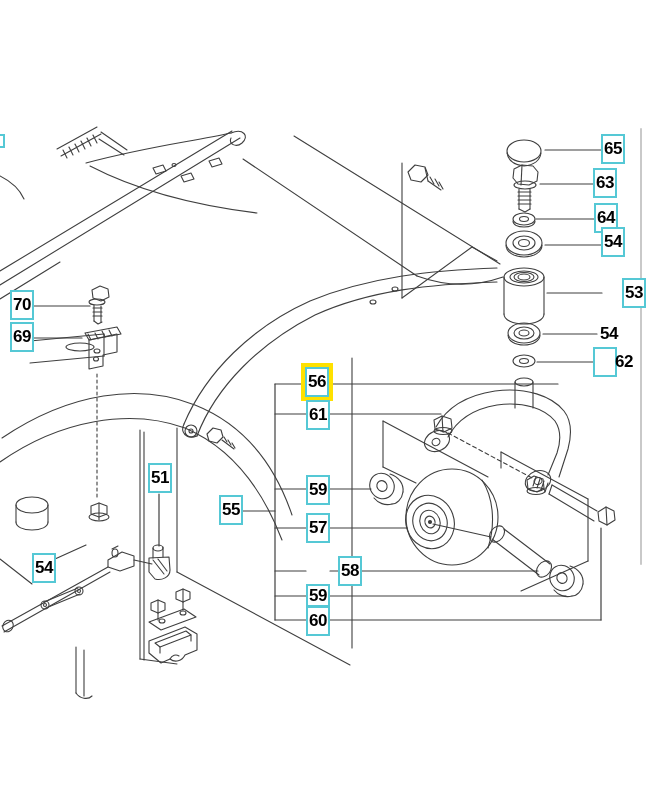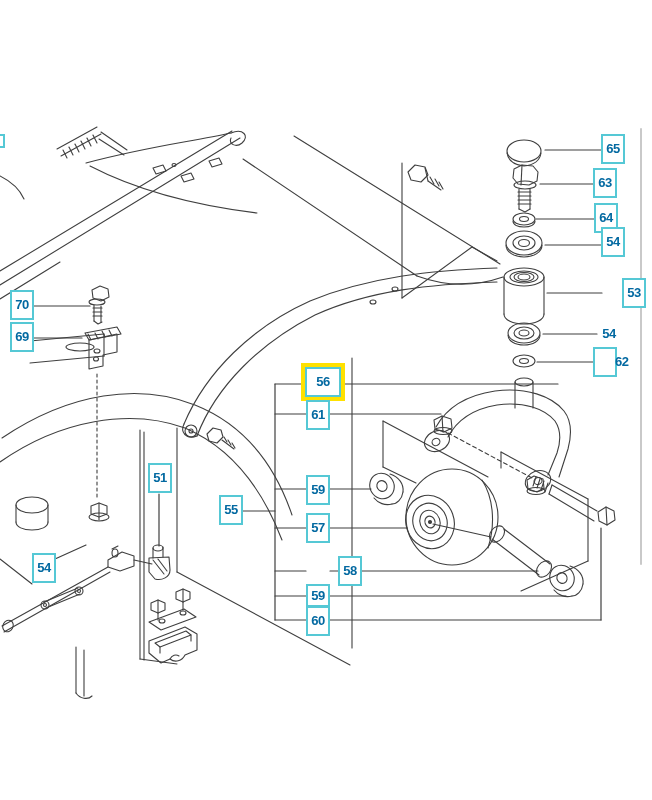--- a/index.html
+++ b/index.html
@@ -10,34 +10,34 @@
     overflow:hidden;
     font-family:"Liberation Sans","DejaVu Sans",sans-serif;
   }
   .stage svg{position:absolute;left:0;top:0;}
   .label{
     position:absolute;
     box-sizing:border-box;
     width:24px;height:30px;
     border:2px solid #55c8d5;
     background:#ffffff;
-    color:#0369a1;
-    font-size:13px;
+    color:#000000;
+    font-size:17px;
     font-weight:bold;
     line-height:26px;
     text-align:center;
     letter-spacing:-0.5px;
     z-index:3;
   }
   .label.noborder{
     border:none;
     background:transparent;
   }
   .label.highlight{
-    width:44px;height:38px;
+    width:32px;height:38px;
     border:4px solid #ffe100;
     box-shadow:inset 0 0 0 2px #55c8d5;
     line-height:30px;
   }
   .label.short{
     height:23px;line-height:19px;
   }
   .edge-sliver{
     position:absolute;
     box-sizing:border-box;

